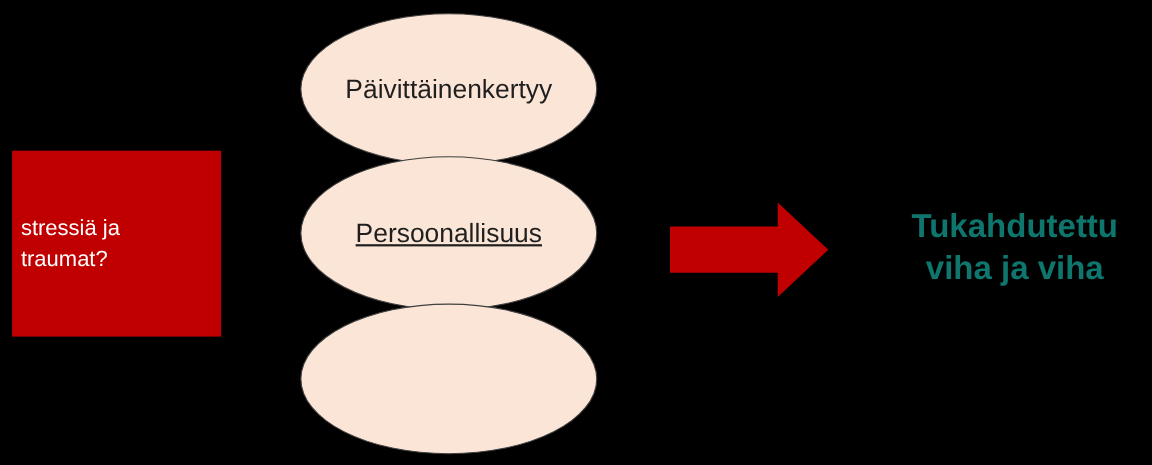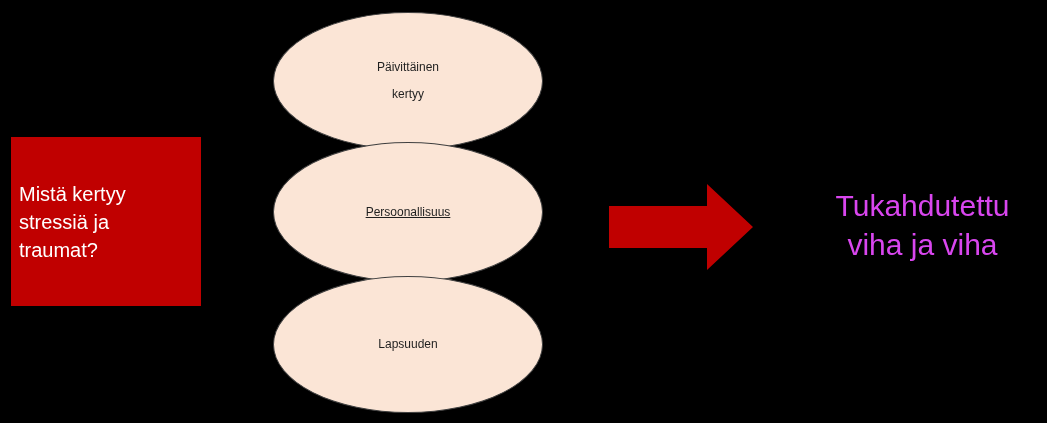--- a/index.html
+++ b/index.html
@@ -37,25 +37,24 @@
   
   .ellipse {
     position: absolute;
     left: 273px;
     width: 270px;
     background: #FBE5D6;
     border: 1.5px solid #404040;
     border-radius: 50%;
     box-sizing: border-box;
     display: flex;
-    flex-direction: column;
     align-items: center;
     justify-content: center;
     color: #1F1F1F;
-    font-size: 12px;
+    font-size: 24px;
     line-height: 27px;
     text-align: center;
   }
   .ellipse-1 { top: 12px;  height: 138px; z-index: 1; }
   .ellipse-2 { top: 142px; height: 140px; z-index: 2; text-decoration: underline; }
   .ellipse-3 { top: 276px; height: 137px; z-index: 3; }
 
   
   .arrow {
     position: absolute;
@@ -65,48 +64,46 @@
     height: 86px;
   }
 
   
   .result-text {
     position: absolute;
     left: 800px;
     top: 186px;
     width: 245px;
     text-align: center;
-    color: #d946ef;
-    font-weight: normal;
+    color: #0f766e;
+    font-weight: bold;
     font-size: 30px;
     line-height: 39px;
   }
 </style>
 </head>
 <body>
 
 <div class="canvas">
 
   <div class="question-box">
-    <div>Mistä kertyy</div>
     <div>stressiä ja</div>
     <div>traumat?</div>
   </div>
 
   <div class="ellipse ellipse-1">
     <div>Päivittäinen</div>
     <div>kertyy</div>
   </div>
 
   <div class="ellipse ellipse-2">
     <div>Persoonallisuus</div>
   </div>
 
   <div class="ellipse ellipse-3">
-    <div>Lapsuuden</div>
   </div>
 
   <svg class="arrow" viewBox="0 0 144 86" xmlns="http://www.w3.org/2000/svg" aria-hidden="true">
     <polygon points="0,22 98,22 98,0 144,43 98,86 98,64 0,64" fill="#C00000"></polygon>
   </svg>
 
   <div class="result-text">
     <div>Tukahdutettu</div>
     <div>viha ja viha</div>
   </div>

